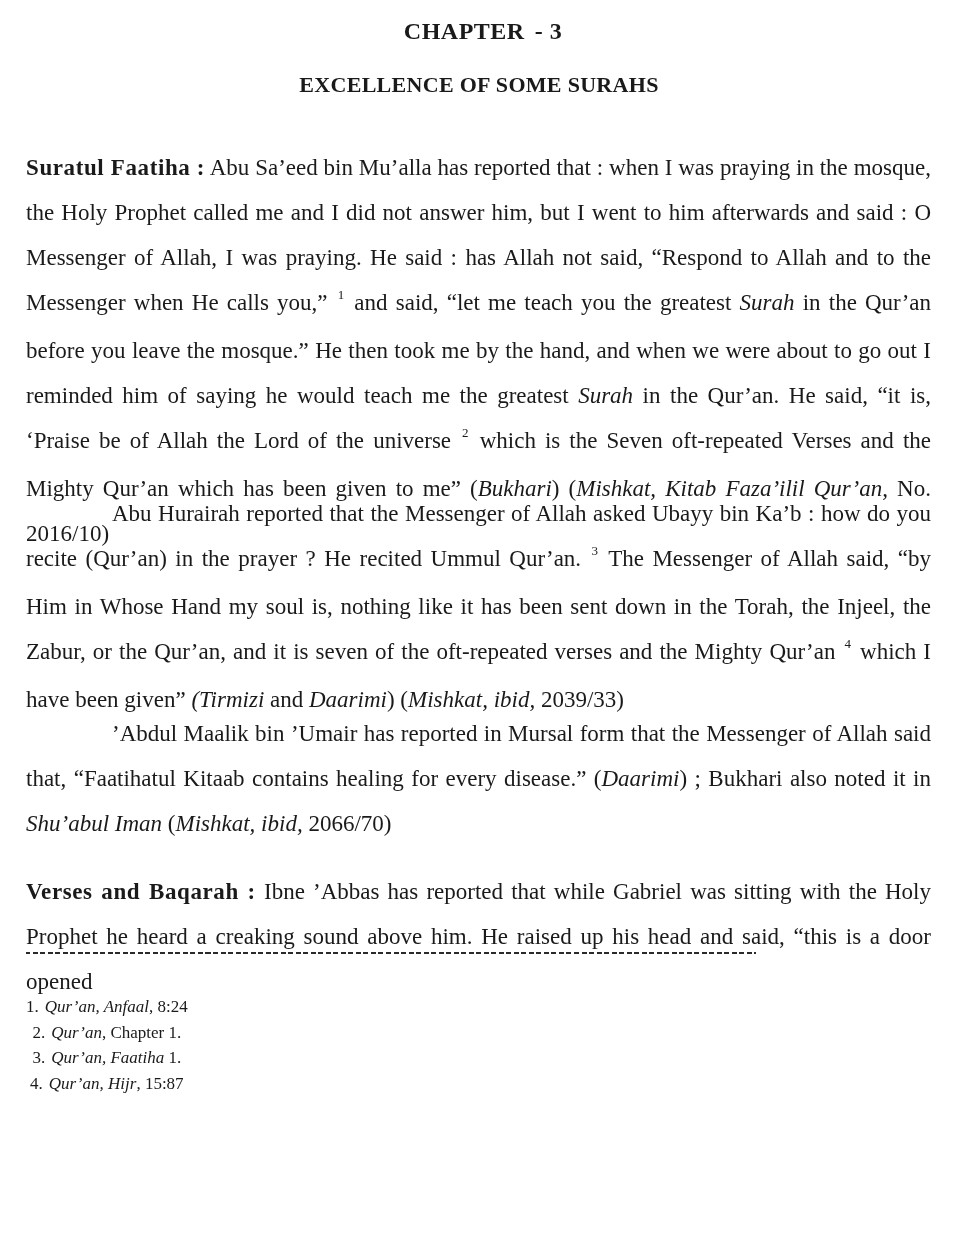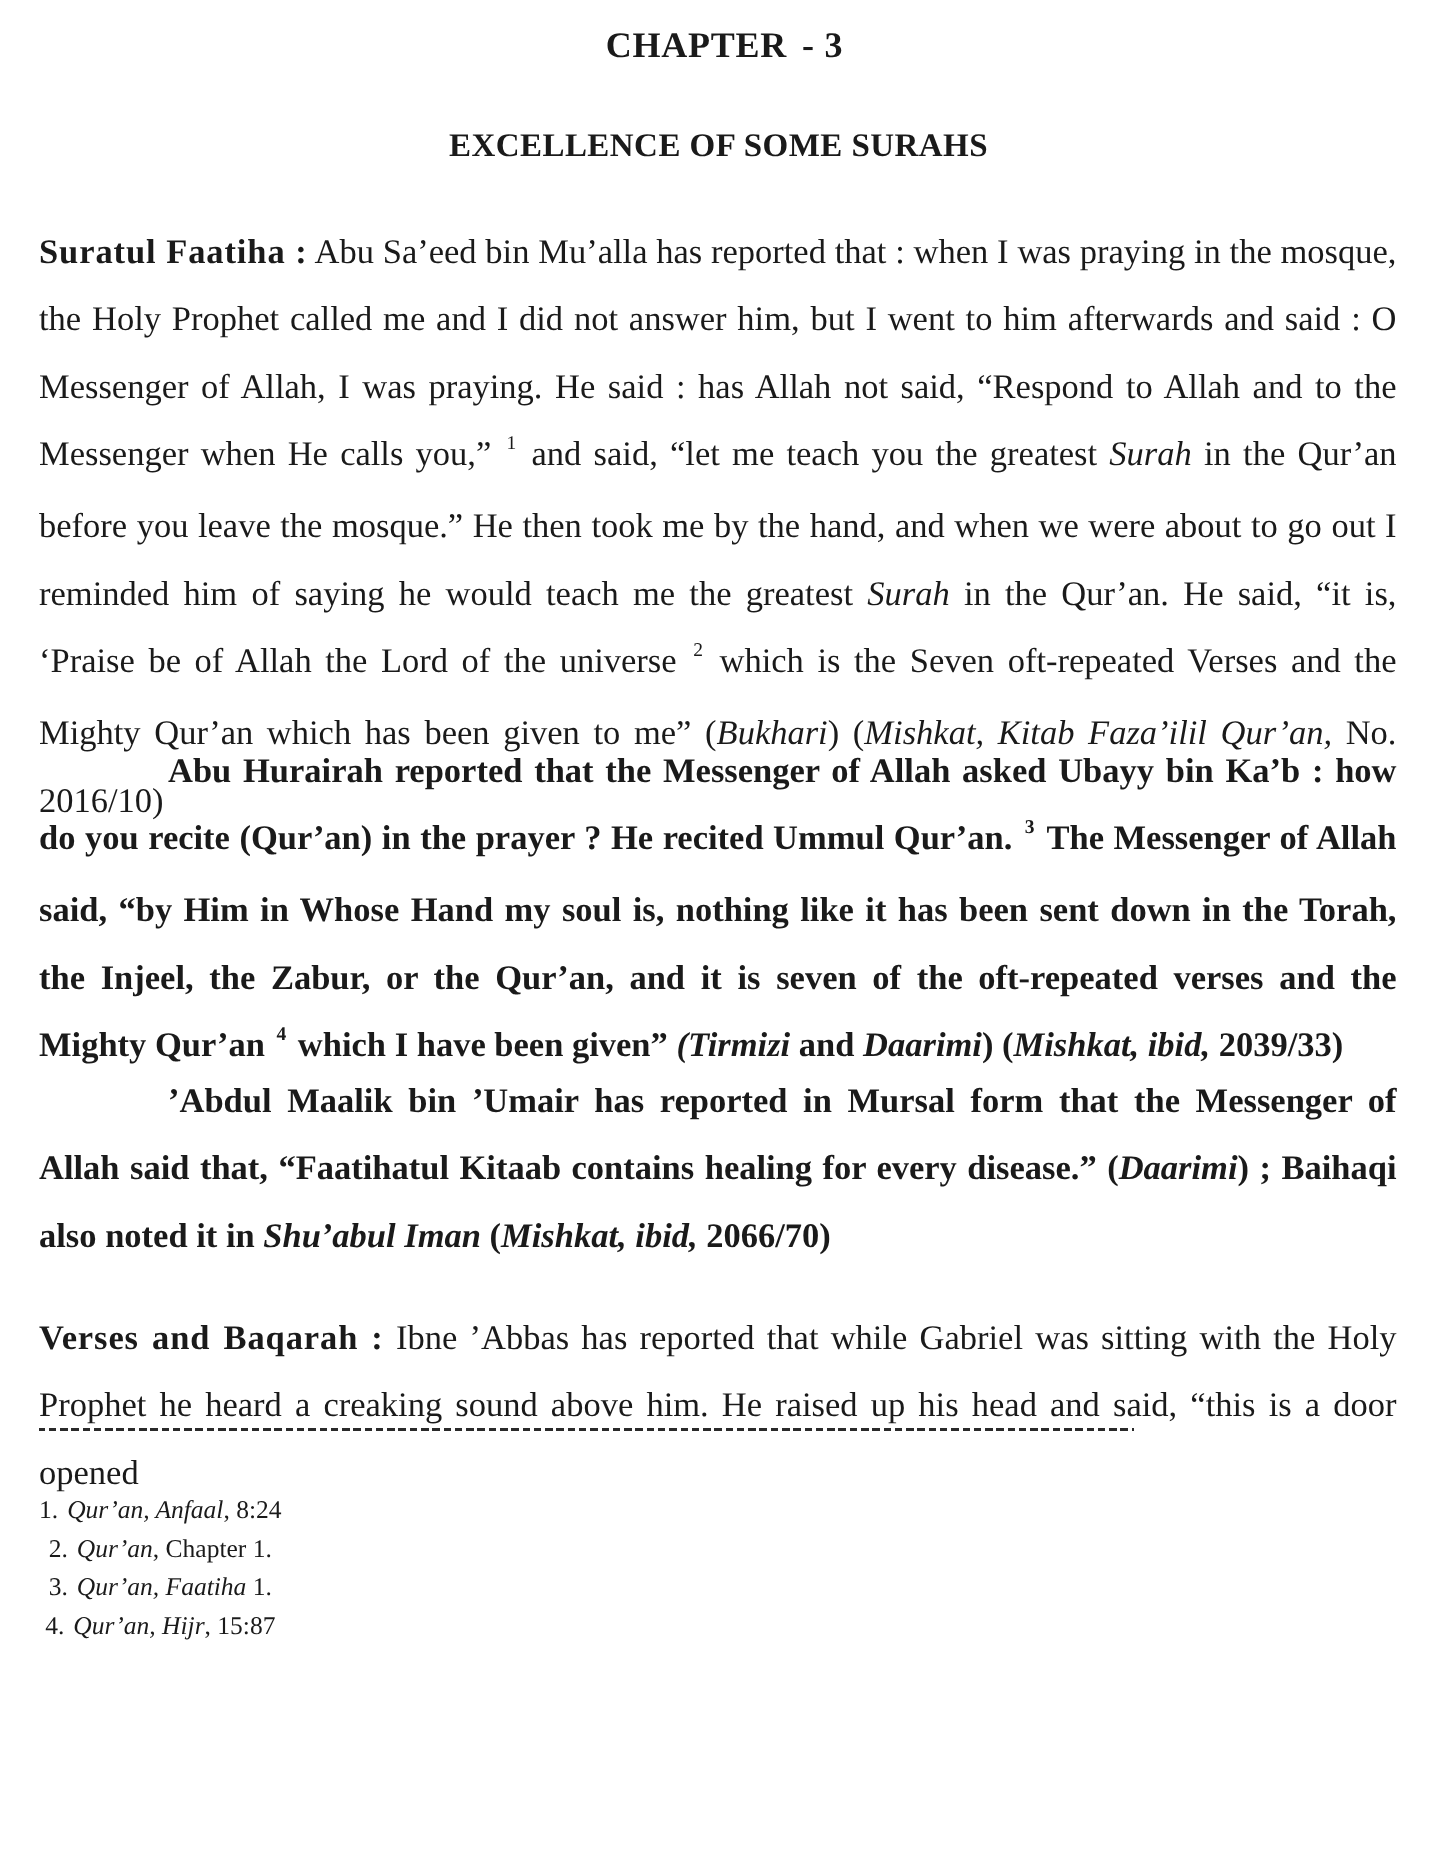--- a/index.html
+++ b/index.html
@@ -31,21 +31,21 @@
       font-size: 24px;
       letter-spacing: 0.5px;
       margin-left: -26px;
       padding-left: 4px;
     }
     .chapter-title .num { margin-left: 10px; }
     .section-title {
       position: absolute;
       left: 0;
       width: 958px;
-      top: 84px;
+      top: 72px;
       margin-left: -26px;
       text-align: center;
       font-weight: bold;
       font-size: 22px;
       letter-spacing: 0.3px;
     }
     .para {
       position: absolute;
       left: 0;
       width: 905px;
@@ -60,21 +60,21 @@
       letter-spacing: 0.6px;
     }
     .para i { font-style: italic; }
     .para sup {
       font-size: 13px;
       vertical-align: 0;
       position: relative;
       top: -11px;
       margin: 0 2px;
     }
-    .indent { text-indent: 86px; font-weight: bold; }
+    .indent { text-indent: 86px; }
     .p1 { top: 145px; }
     .p2 { top: 491px; }
     .p3 { top: 711px; }
     .p4 { top: 869px; }
     .rule {
       position: absolute;
       left: 0;
       top: 952px;
       width: 730px;
       height: 0;
@@ -104,21 +104,21 @@
   <div class="chapter-title">
     <span>CHAPTER</span><span class="num">- 3</span>
   </div>
 
   <div class="section-title">EXCELLENCE OF SOME SURAHS</div>
 
   <p class="para p1"><span class="head">Suratul Faatiha  :</span><span> Abu Sa’eed bin Mu’alla has reported that : when I was praying in the mosque, the Holy Prophet called me and I did not answer him, but I went to him afterwards and said : O Messenger of Allah, I was praying. He said : has Allah not said, “Respond to Allah and to the Messenger when He calls you,” </span><sup>1</sup><span> and said, “let me teach you the greatest </span><i>Surah</i><span> in the Qur’an before you leave the mosque.”  He then took me by the hand, and when we were about to go out I reminded him of saying he would teach me the greatest </span><i>Surah</i><span> in the Qur’an. He said, “it is, ‘Praise be of Allah the Lord of the universe </span><sup>2</sup><span> which is the Seven oft-repeated Verses and the Mighty  Qur’an  which   has   been given to me” (</span><i>Bukhari</i><span>) (</span><i>Mishkat, Kitab Faza’ilil Qur’an,</i><span> No. 2016/10)</span></p>
 
   <p class="para p2 indent"><span>Abu Hurairah reported  that the Messenger of Allah asked Ubayy bin Ka’b : how do you recite (Qur’an) in the prayer ? He recited Ummul Qur’an. </span><sup>3</sup><span>  The Messenger of Allah said, “by Him in Whose Hand my soul is, nothing like it has been sent down in the Torah, the Injeel, the Zabur, or the Qur’an, and it is seven of the oft-repeated verses and the Mighty Qur’an </span><sup>4</sup><span>  which I have been given” </span><i>(Tirmizi</i><span> and </span><i>Daarimi</i><span>) (</span><i>Mishkat, ibid,</i><span> 2039/33)</span></p>
 
-  <p class="para p3 indent"><span>’Abdul Maalik bin ’Umair has reported in Mursal form that the Messenger of Allah said that, “Faatihatul Kitaab contains healing for every disease.” (</span><i>Daarimi</i><span>) ; Baihaqi also noted it in </span><i>Shu’abul Iman</i><span> (</span><i>Mishkat, ibid,</i><span> 2066/70)</span></p>
+  <p class="para p3 indent"><span>’Abdul Maalik bin ’Umair has reported in Mursal form that the Messenger of Allah said that, “Faatihatul Kitaab contains healing for every disease.” (</span><i>Daarimi</i><span>) ; Bukhari also noted it in </span><i>Shu’abul Iman</i><span> (</span><i>Mishkat, ibid,</i><span> 2066/70)</span></p>
 
   <p class="para p4"><span class="head">Verses and Baqarah :</span><span>  Ibne ’Abbas has reported that while Gabriel was sitting with the Holy Prophet he heard a creaking sound above him. He raised up his head and said, “this is  a door opened</span></p>
 
   <div class="rule"></div>
 
   <ol class="footnotes">
     <li><span class="fn-num">1.</span><i>Qur’an, Anfaal</i><span>, 8:24</span></li>
     <li><span class="fn-num">2.</span><i>Qur’an</i><span>, Chapter 1.</span></li>
     <li><span class="fn-num">3.</span><i>Qur’an, Faatiha</i><span> 1.</span></li>
     <li><span class="fn-num">4.</span><i>Qur’an,  Hijr</i><span>, 15:87</span></li>

